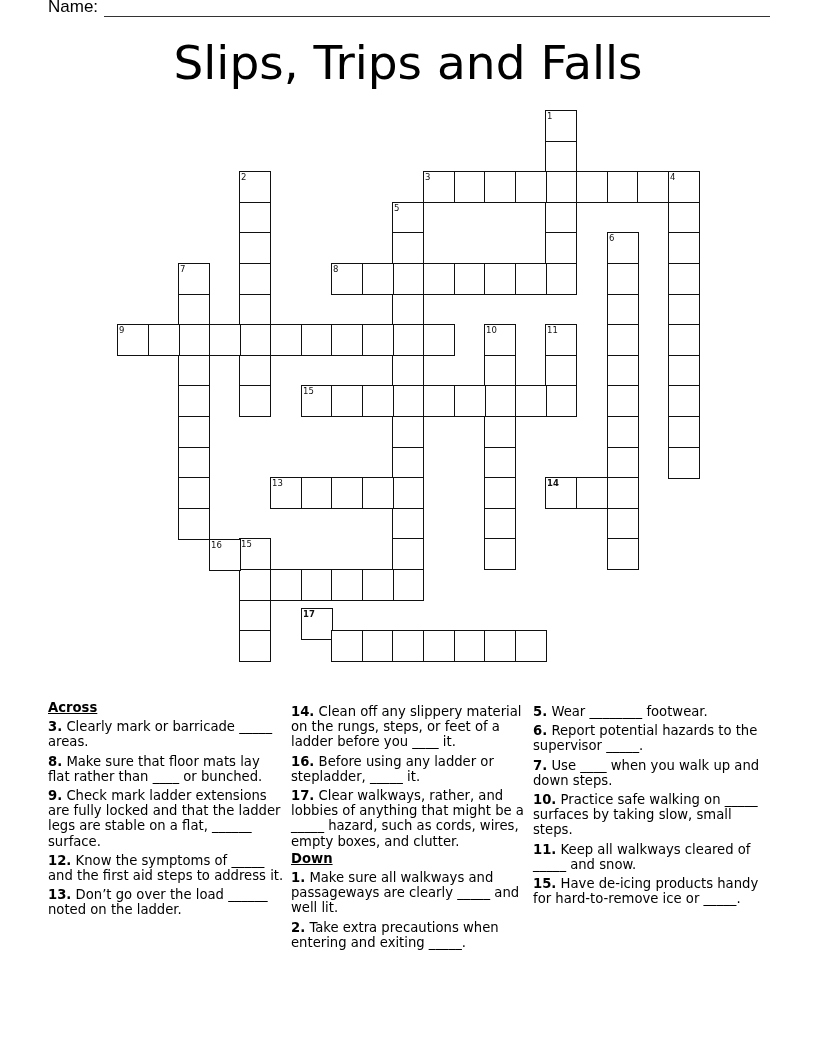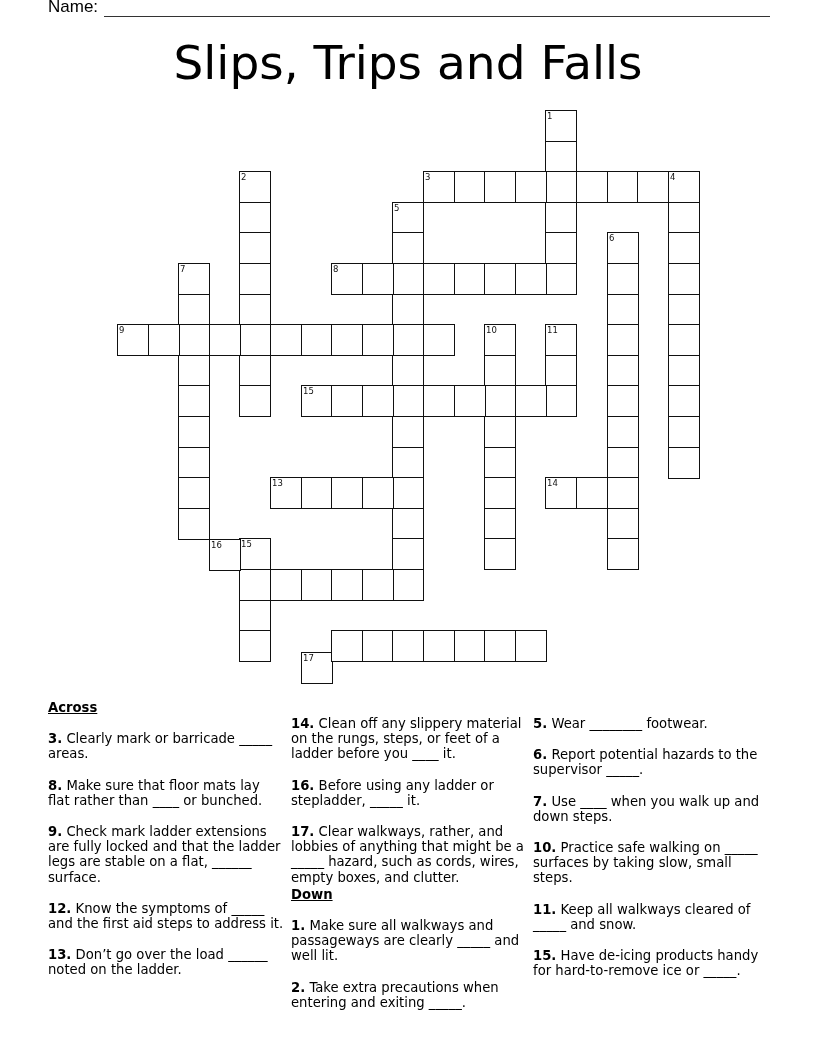--- a/index.html
+++ b/index.html
@@ -32,21 +32,21 @@
       font-family: "DejaVu Sans", sans-serif; font-size: 8.5px; line-height: 10px;
       color: #111;
     }
     .clues {
       position: absolute; top: 700px; font-family: "DejaVu Sans", sans-serif;
       font-size: 13.2px; line-height: 15.2px; color: #000;
     }
     .col1 { left: 48px; width: 236px; }
     .col2 { left: 291px; width: 236px; }
     .col3 { left: 533px; width: 236px; }
-    .clue { margin: 16px 0 2px 0; }
+    .clue { margin: 4px 0 2px 0; }
     .clue b { font-weight: bold; }
     .section-head { font-weight: bold; text-decoration: underline; margin: 0 0 2px 0; }
   </style>
 </head>
 <body>
 
 <div class="name-row">
   <span>Name:</span>
   <span class="name-line"></span>
 </div>
@@ -172,38 +172,38 @@
     <div class="cell" style="left: 362px; top: 385px;"></div>
     <div class="cell" style="left: 423px; top: 385px;"></div>
     <div class="cell" style="left: 454px; top: 385px;"></div>
     <div class="cell" style="left: 515px; top: 385px;"></div>
     <div class="cell" style="left: 270px; top: 477px;">
       <span class="num">13</span>
     </div>
     <div class="cell" style="left: 301px; top: 477px;"></div>
     <div class="cell" style="left: 331px; top: 477px;"></div>
     <div class="cell" style="left: 362px; top: 477px;"></div>
-    <div class="cell" style="left: 545px; top: 477px;">
+    <div class="cell" style="left: 545px; top: 477px; font-weight: bold;">
       <span class="num">14</span>
     </div>
     <div class="cell" style="left: 576px; top: 477px;"></div>
     <div class="cell" style="left: 239px; top: 538px;">
       <span class="num">15</span>
     </div>
     <div class="cell" style="left: 239px; top: 569px;"></div>
     <div class="cell" style="left: 239px; top: 600px;"></div>
     <div class="cell" style="left: 239px; top: 630px;"></div>
     <div class="cell" style="left: 209px; top: 539px;">
       <span class="num">16</span>
     </div>
     <div class="cell" style="left: 270px; top: 569px;"></div>
     <div class="cell" style="left: 301px; top: 569px;"></div>
     <div class="cell" style="left: 331px; top: 569px;"></div>
     <div class="cell" style="left: 362px; top: 569px;"></div>
-    <div class="cell" style="left: 301px; top: 652px;">
+    <div class="cell" style="left: 301px; top: 608px; font-weight: bold;">
       <span class="num">17</span>
     </div>
     <div class="cell" style="left: 331px; top: 630px;"></div>
     <div class="cell" style="left: 362px; top: 630px;"></div>
     <div class="cell" style="left: 392px; top: 630px;"></div>
     <div class="cell" style="left: 423px; top: 630px;"></div>
     <div class="cell" style="left: 454px; top: 630px;"></div>
     <div class="cell" style="left: 484px; top: 630px;"></div>
     <div class="cell" style="left: 515px; top: 630px;"></div>
   </div>

